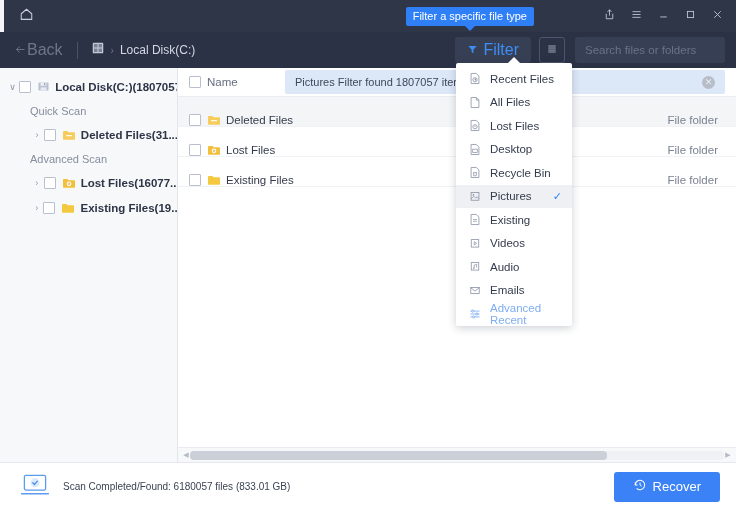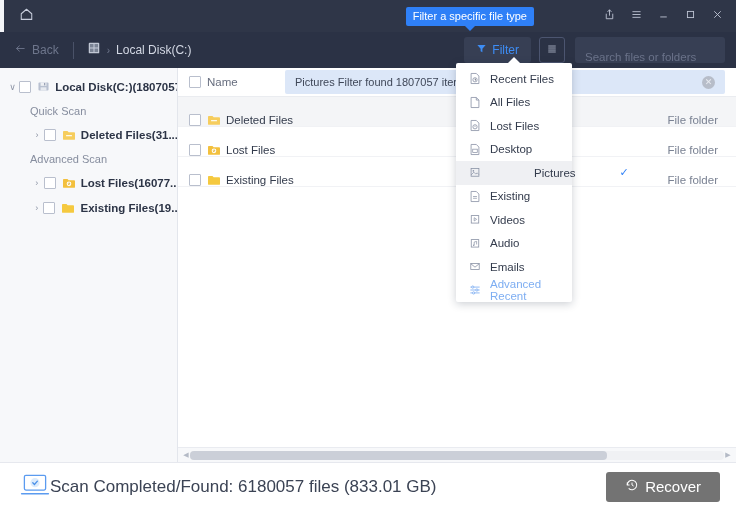--- a/index.html
+++ b/index.html
@@ -53,55 +53,55 @@
   }
 
   
   .toolbar {
     position: absolute; top: 32px; left: 0;
     width: 736px; height: 36px;
     background: #2b3245;
     display: flex; align-items: center;
   }
   .back-btn {
-    display: flex; align-items: center; gap: 5px;
+    display: flex; align-items: center; 
     padding-left: 14px;
-    color: #6e768c; font-size: 12px;
+    color: #6e768c; font-size: 16px;
   }
   .tb-divider {
     width: 1px; height: 17px;
     background: #4a5268;
     margin: 0 13px 0 14px;
   }
   .crumb-row { display: flex; align-items: center; gap: 6px; }
   .crumb-text { color: #d3d8e4; font-size: 12px; }
   .crumb-caret { color: #6e768c; font-size: 10px; }
   .toolbar-spacer { flex: 1; }
   .filter-btn {
     display: flex; align-items: center; gap: 5px;
     background: #373f54;
     height: 26px;
     padding: 0 12px;
     border-radius: 3px;
-    color: #3d8df5; font-size: 12px;
+    color: #3d8df5; font-size: 16px;
     position: relative;
   }
   .list-btn {
     width: 26px; height: 26px;
     border: 1px solid #4c5570;
     border-radius: 3px;
     margin-left: 8px;
     display: flex; align-items: center; justify-content: center;
   }
   .search-box {
     width: 150px; height: 26px;
     background: #373f54;
     border-radius: 3px;
     margin-left: 10px; margin-right: 11px;
-    display: flex; align-items: flex-end;
+    display: flex; align-items: center;
     padding: 0 8px 0 10px;
   }
   .search-input {
     flex: 1;
     background: transparent; border: none; outline: none;
     color: #cdd3e0; font-size: 11.5px;
     font-family: "Liberation Sans", sans-serif;
   }
   .search-input::placeholder { color: #6a7289; }
 
@@ -224,49 +224,49 @@
     border-left: 6px solid transparent;
     border-right: 6px solid transparent;
     border-bottom: 6px solid #ffffff;
   }
   .dd-item {
     height: 23.5px;
     display: flex; align-items: center;
     padding-left: 11px;
     font-size: 11.5px; color: #333b4c;
   }
-  .dd-item.selected { background: #eff0f3; gap: 44px; }
+  .dd-item.selected { background: #eff0f3; }
   .dd-label { flex: 1; }
   .dd-check { color: #2f80f7; font-size: 11px; padding-right: 10px; }
   .dd-item.advanced { color: #7eaef2; }
   .dd-icon {
     width: 15px; margin-right: 8px;
     display: flex; align-items: center; justify-content: center;
     flex: none;
   }
 
   
   .statusbar {
     position: absolute; top: 462px; left: 0;
     width: 736px; height: 48px;
     background: #ffffff;
     border-top: 1px solid #e6e8ee;
     display: flex; align-items: center;
     padding: 0 16px 0 20px;
   }
-  .status-text { font-size: 17px; color: #3b4354; margin-left: 0; }
+  .status-text { font-size: 10px; color: #3b4354; margin-left: 13px; }
   .status-spacer { flex: 1; }
   .recover-btn {
     display: flex; align-items: center; gap: 6px;
-    background: #737373;
+    background: #3b82f6;
     color: #ffffff;
     height: 30px;
     padding: 0 19px;
     border-radius: 3px;
-    font-size: 15px;
+    font-size: 13px;
   }
 </style>
 </head>
 <body>
 
 <div id="app">
 
   <div class="titlebar">
     <div class="home-btn">
       <span>
@@ -515,20 +515,29 @@
     <div class="dd-item">
       <span class="dd-icon">
         <svg width="12" height="13" viewBox="0 0 14 16">
             <path d="M2.2 1.8 H8.6 L11.8 5 V14.2 H2.2 Z" fill="none" stroke="#8b93a6" stroke-width="1"></path>
             <rect x="4.2" y="7.6" width="5.6" height="4" fill="none" stroke="#8b93a6" stroke-width="0.9"></rect>
           </svg>
       </span>
       <span class="dd-label">Desktop</span>
     </div>
 
+    <div class="dd-item">
+      <span class="dd-icon">
+        <svg width="12" height="13" viewBox="0 0 14 16">
+            <path d="M2.2 1.8 H8.6 L11.8 5 V14.2 H2.2 Z" fill="none" stroke="#8b93a6" stroke-width="1"></path>
+            <path d="M4.6 8.2 H9.4 M5.4 8.2 V12 H8.6 V8.2" fill="none" stroke="#8b93a6" stroke-width="0.9"></path>
+          </svg>
+      </span>
+      <span class="dd-label">Recycle Bin</span>
+    </div>
 
     <div class="dd-item selected">
       <span class="dd-icon">
         <svg width="12" height="13" viewBox="0 0 14 16">
             <rect x="2.2" y="3" width="9.6" height="9.6" fill="none" stroke="#8b93a6" stroke-width="1"></rect>
             <circle cx="5" cy="6" r="1" fill="#8b93a6"></circle>
             <path d="M2.2 11 L5.6 7.6 L8 10 L9.6 8.4 L11.8 10.6" fill="none" stroke="#8b93a6" stroke-width="0.9"></path>
           </svg>
       </span>
       <span class="dd-label">Pictures</span>

